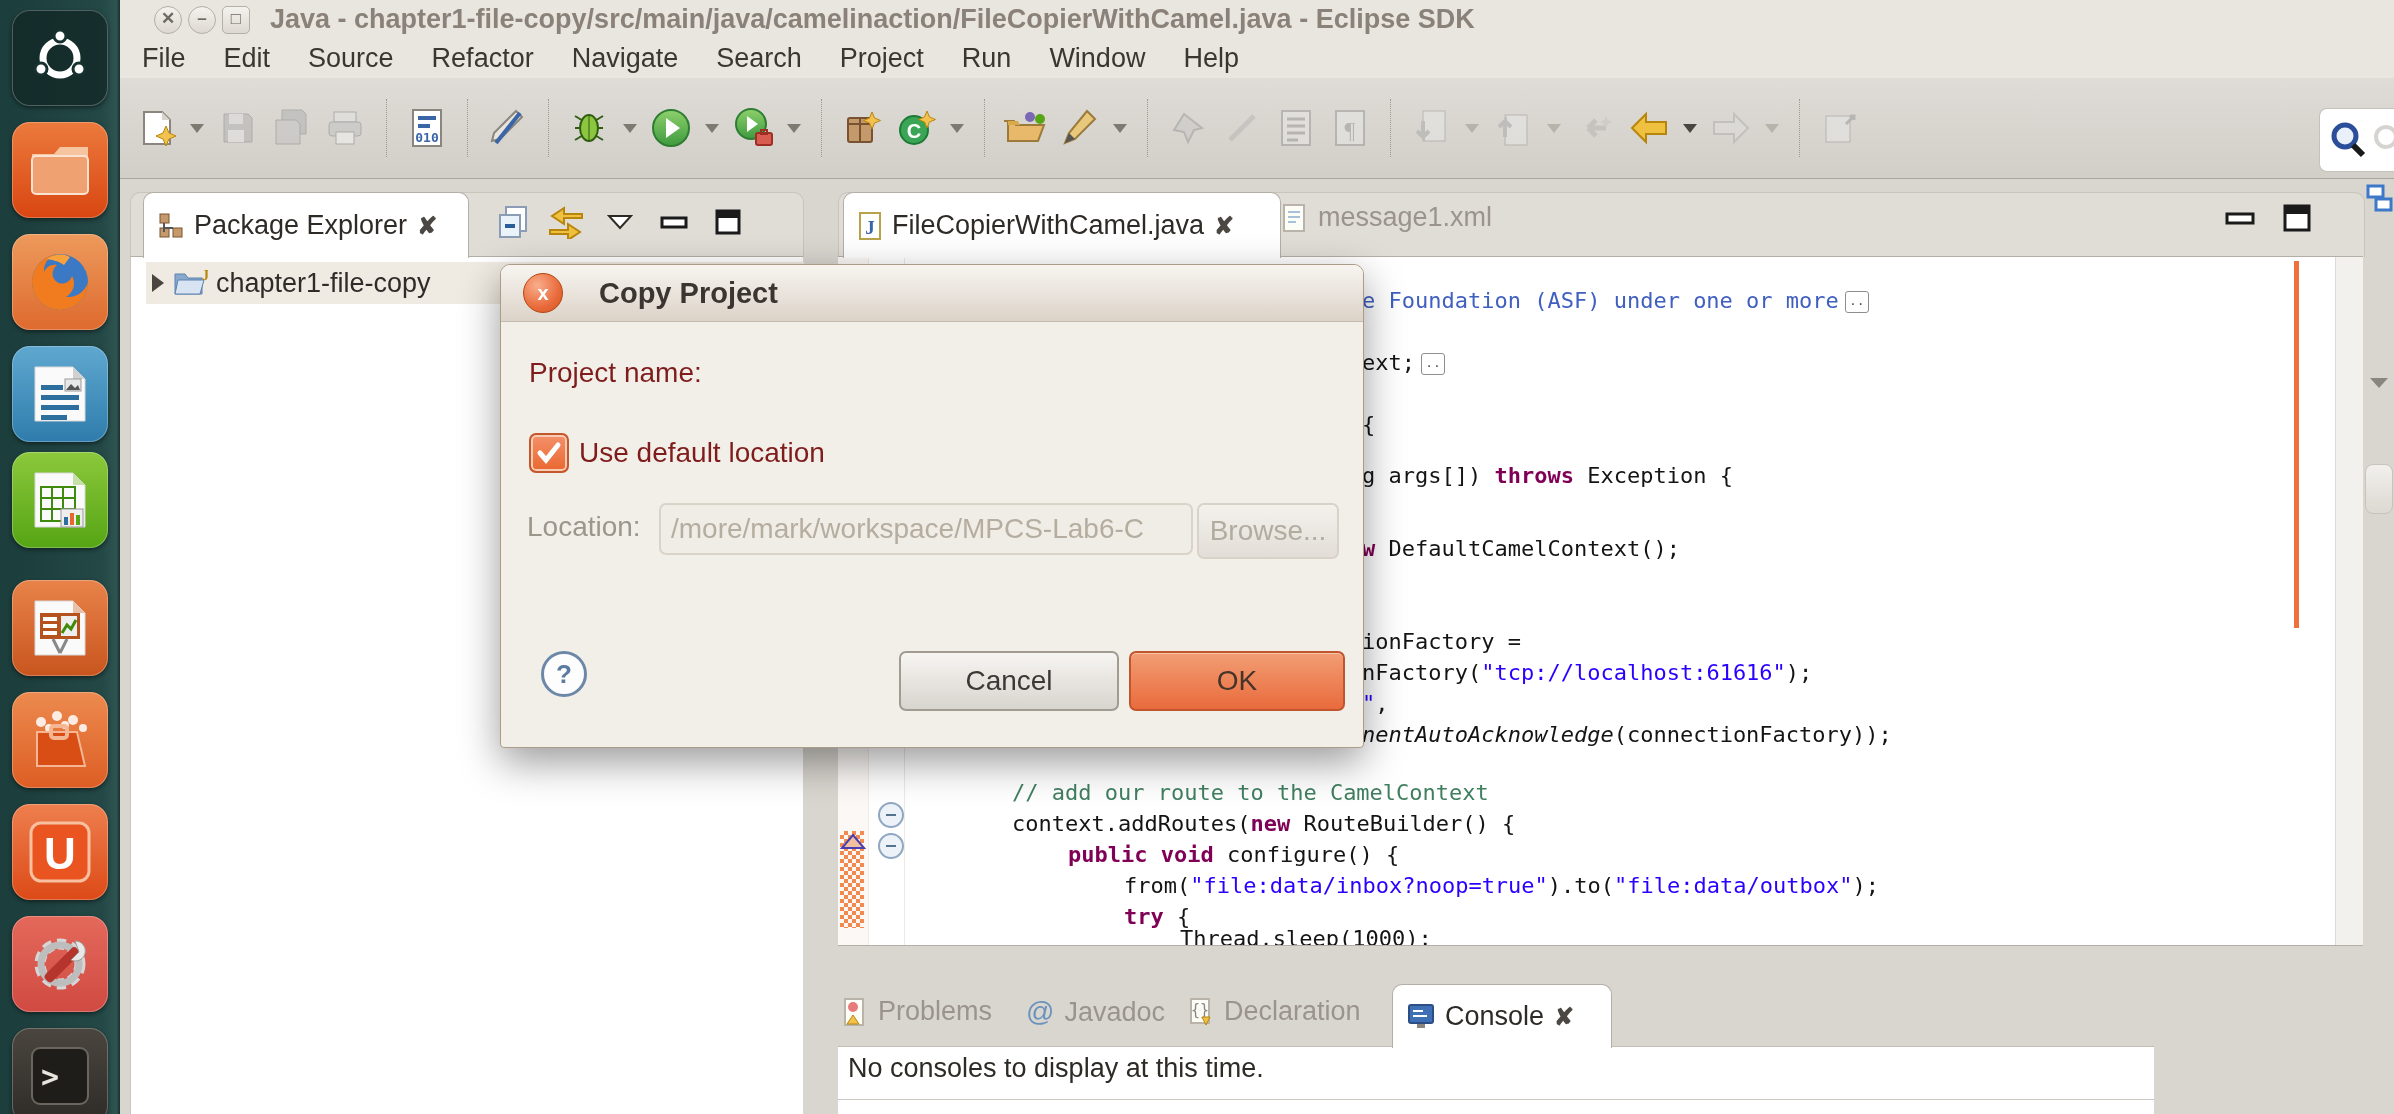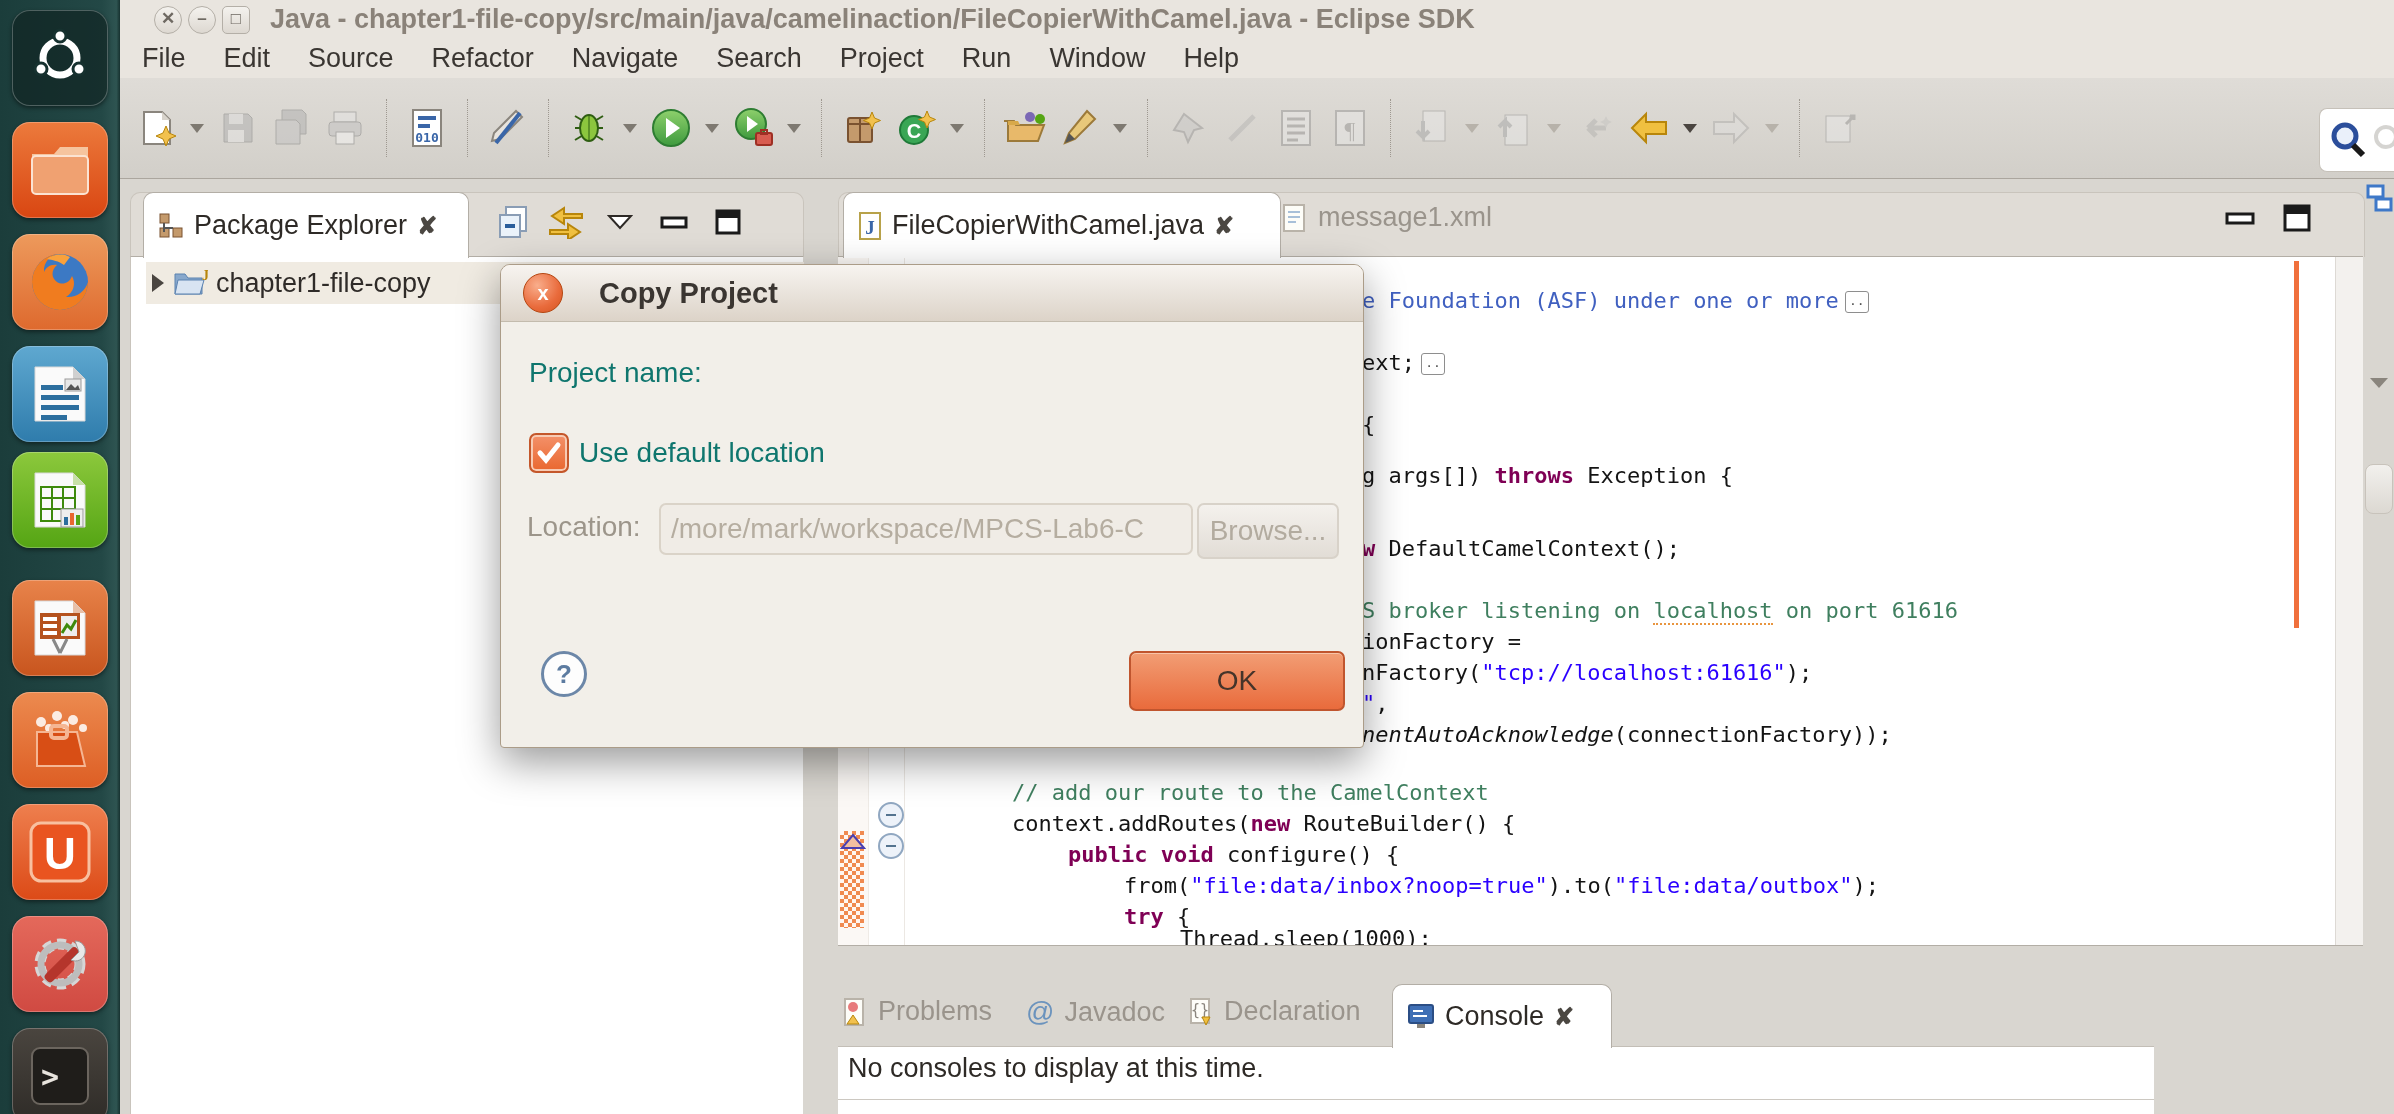--- a/index.html
+++ b/index.html
@@ -73,21 +73,21 @@
   .con-tab{display:flex;align-items:center;gap:10px;}
   
   #dialog{left:500px;top:264px;width:862px;height:482px;background:#F2EFE9;
      border:1px solid #AB9C88;border-radius:10px 10px 4px 4px;box-shadow:0 14px 40px rgba(0,0,0,.4);z-index:20;}
   #dialog-title{position:absolute;left:0;top:0;width:100%;height:56px;border-radius:9px 9px 0 0;
      background:linear-gradient(#F7F4F0,#DCD3C8);border-bottom:1px solid #C3BBAD;display:flex;align-items:center;}
   #dialog-close{margin-left:22px;width:38px;height:38px;border-radius:50%;
      background:radial-gradient(circle at 35% 30%,#F9AE8C,#E96B3C 60%,#D4531F);
      border:1px solid #B5450F;color:#FFF;font-size:20px;font-weight:bold;display:flex;align-items:center;justify-content:center;}
   #dialog-title-text{margin-left:36px;font-size:29px;font-weight:bold;color:#3A3531;}
-  .dlg-label{font-size:28px;color:#0f766e;}
+  .dlg-label{font-size:28px;color:#7f1d1d;}
   .dlg-label.disabled{color:#9C958A;}
   #project-name-field{position:absolute;left:218px;top:80px;width:624px;height:50px;background:#fff;
      border:3px solid #D0603A;border-radius:7px;display:flex;align-items:center;padding-left:12px;
      font-size:28px;color:#2F2B28;white-space:nowrap;overflow:hidden;}
   .caret{display:inline-block;width:2px;height:32px;background:#222;margin-left:2px;}
   #use-default-box{position:absolute;left:28px;top:168px;width:36px;height:36px;border-radius:7px;
      background:linear-gradient(#F4916A,#E9672F);border:2px solid #C4572B;box-shadow:inset 0 0 0 2px #F7CBB4;
      display:flex;align-items:center;justify-content:center;}
   #location-field{position:absolute;left:158px;top:238px;width:520px;height:48px;background:#F0ECE6;
      border:2px solid #DAD3C8;border-radius:7px;display:flex;align-items:center;padding-left:10px;
@@ -526,21 +526,20 @@
       <i></i>
     </div>
   <div id="print-margin" class="abs"></div>
   <div id="editor-scrollbar" class="abs"></div>
   <div id="code-layer" class="abs" style="left:0;top:0;width:1497px;height:688px;">
       <div class="code-line" style="left: 524px; top: 31px;"><span class="c-jdoc">e Foundation (ASF) under one or more</span><span class="c-fold">..</span></div>
       <div class="code-line" style="left: 524px; top: 93px;"><span class="c-def">ext;</span><span class="c-fold">..</span></div>
       <div class="code-line" style="left: 524px; top: 155px;"><span class="c-def">{</span></div>
       <div class="code-line" style="left: 524px; top: 206px;"><span class="c-def">g args[]) </span><span class="c-kw">throws</span><span class="c-def"> Exception {</span></div>
       <div class="code-line" style="left: 524px; top: 279px;"><span class="c-kw">w</span><span class="c-def"> DefaultCamelContext();</span></div>
-      <div class="code-line" style="left: 524px; top: 341px;"><span class="c-cmt">S broker listening on </span><span class="c-cmt c-sp">localhost</span><span class="c-cmt"> on port 61616</span></div>
       <div class="code-line" style="left: 524px; top: 372px;"><span class="c-def">ionFactory =</span></div>
       <div class="code-line" style="left: 524px; top: 403px;"><span class="c-def">nFactory(</span><span class="c-str">"tcp://localhost:61616"</span><span class="c-def">);</span></div>
       <div class="code-line" style="left: 524px; top: 434px;"><span class="c-str">"</span><span class="c-def">,</span></div>
       <div class="code-line" style="left: 524px; top: 465px;"><span class="c-def c-ital">nentAutoAcknowledge</span><span class="c-def">(connectionFactory));</span></div>
       <div class="code-line" style="left: 174px; top: 523px;"><span class="c-cmt">// add our route to the CamelContext</span></div>
       <div class="code-line" style="left: 174px; top: 554px;"><span class="c-def">context.addRoutes(</span><span class="c-kw">new</span><span class="c-def"> RouteBuilder() {</span></div>
       <div class="code-line" style="left: 230px; top: 585px;"><span class="c-kw">public void</span><span class="c-def"> configure() {</span></div>
       <div class="code-line" style="left: 286px; top: 616px;"><span class="c-def">from(</span><span class="c-str">"file:data/inbox?noop=true"</span><span class="c-def">).to(</span><span class="c-str">"file:data/outbox"</span><span class="c-def">);</span></div>
       <div class="code-line" style="left: 286px; top: 647px;"><span class="c-kw">try</span><span class="c-def"> {</span></div>
       <div class="code-line" style="left: 342px; top: 669px;"><span class="c-def">Thread.sleep(1000);</span></div>
@@ -606,14 +605,15 @@
         <path d="M4 12 L10 19 L22 4" fill="none" stroke="#FFF" stroke-width="5" stroke-linecap="round"></path>
       </svg>
   </div>
   <div class="dlg-label abs" style="left:78px;top:172px;">Use default location</div>
   <div class="dlg-label disabled abs" style="left:26px;top:246px;">Location:</div>
   <div id="location-field">
     <span>/more/mark/workspace/MPCS-Lab6-C</span>
   </div>
   <div id="browse-btn">Browse...</div>
   <div id="help-btn">?</div>
+  <div id="cancel-btn">Cancel</div>
   <div id="ok-btn">OK</div>
 </div>
 
 </body></html>

